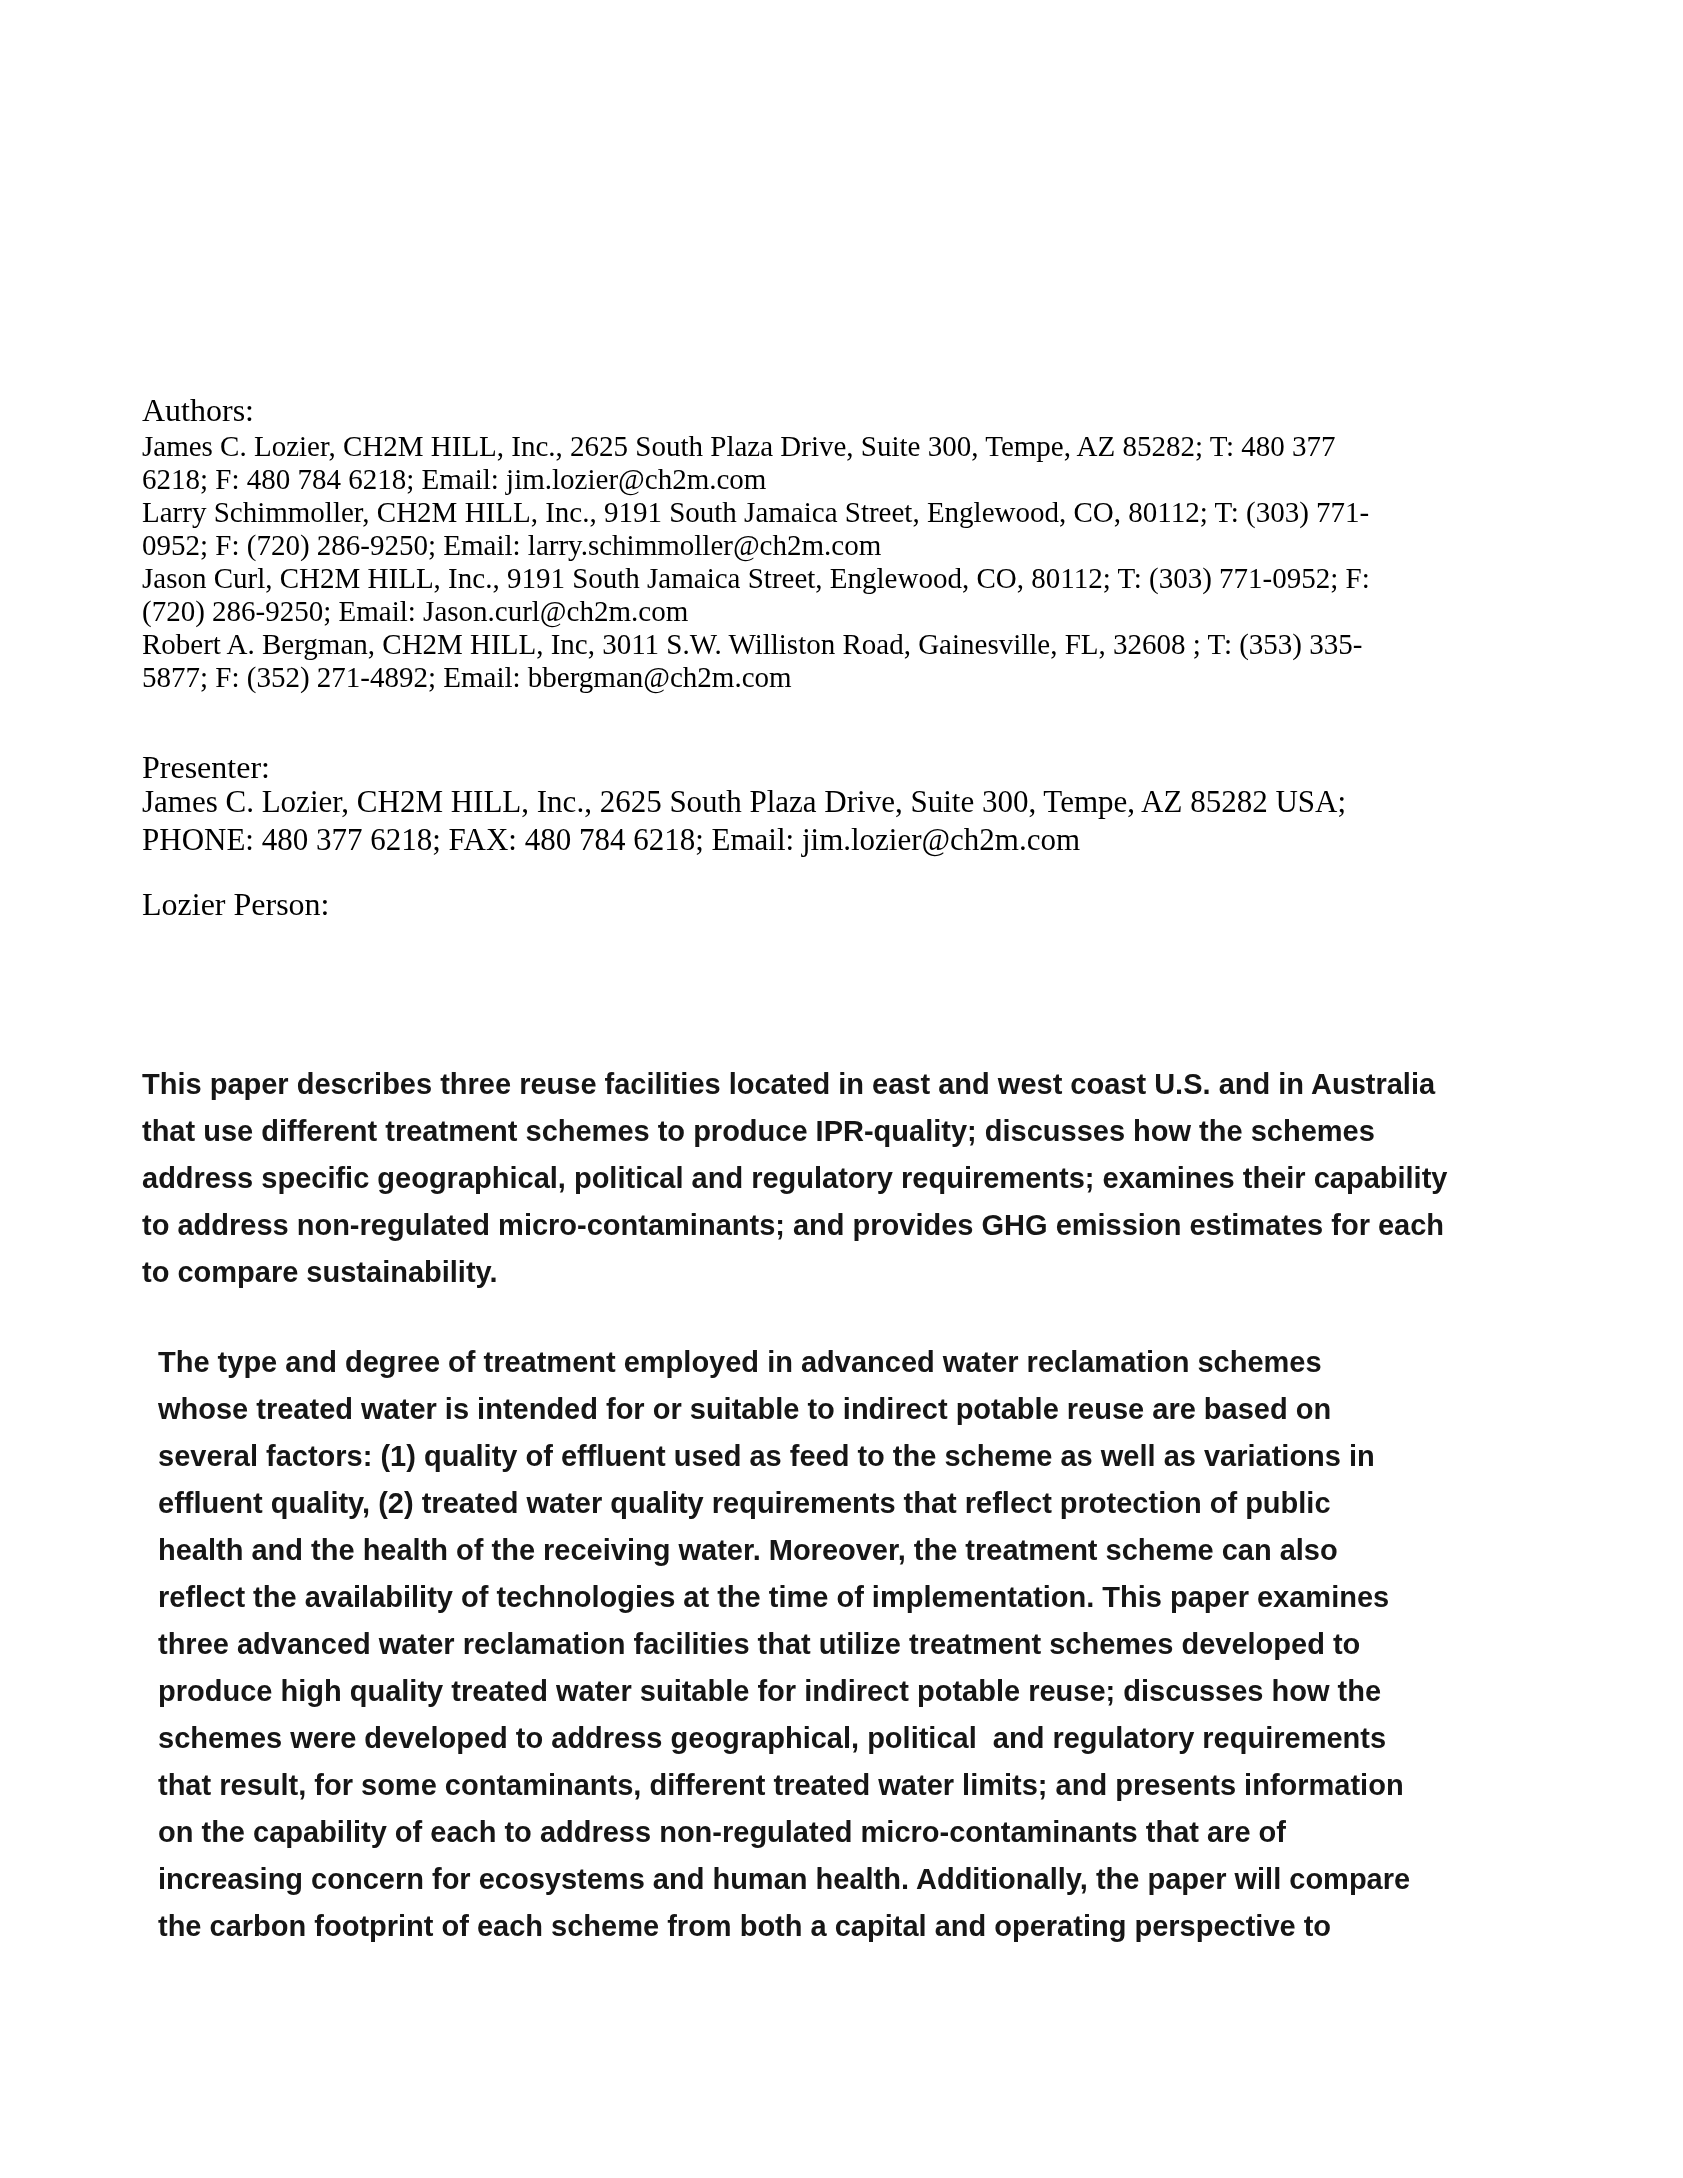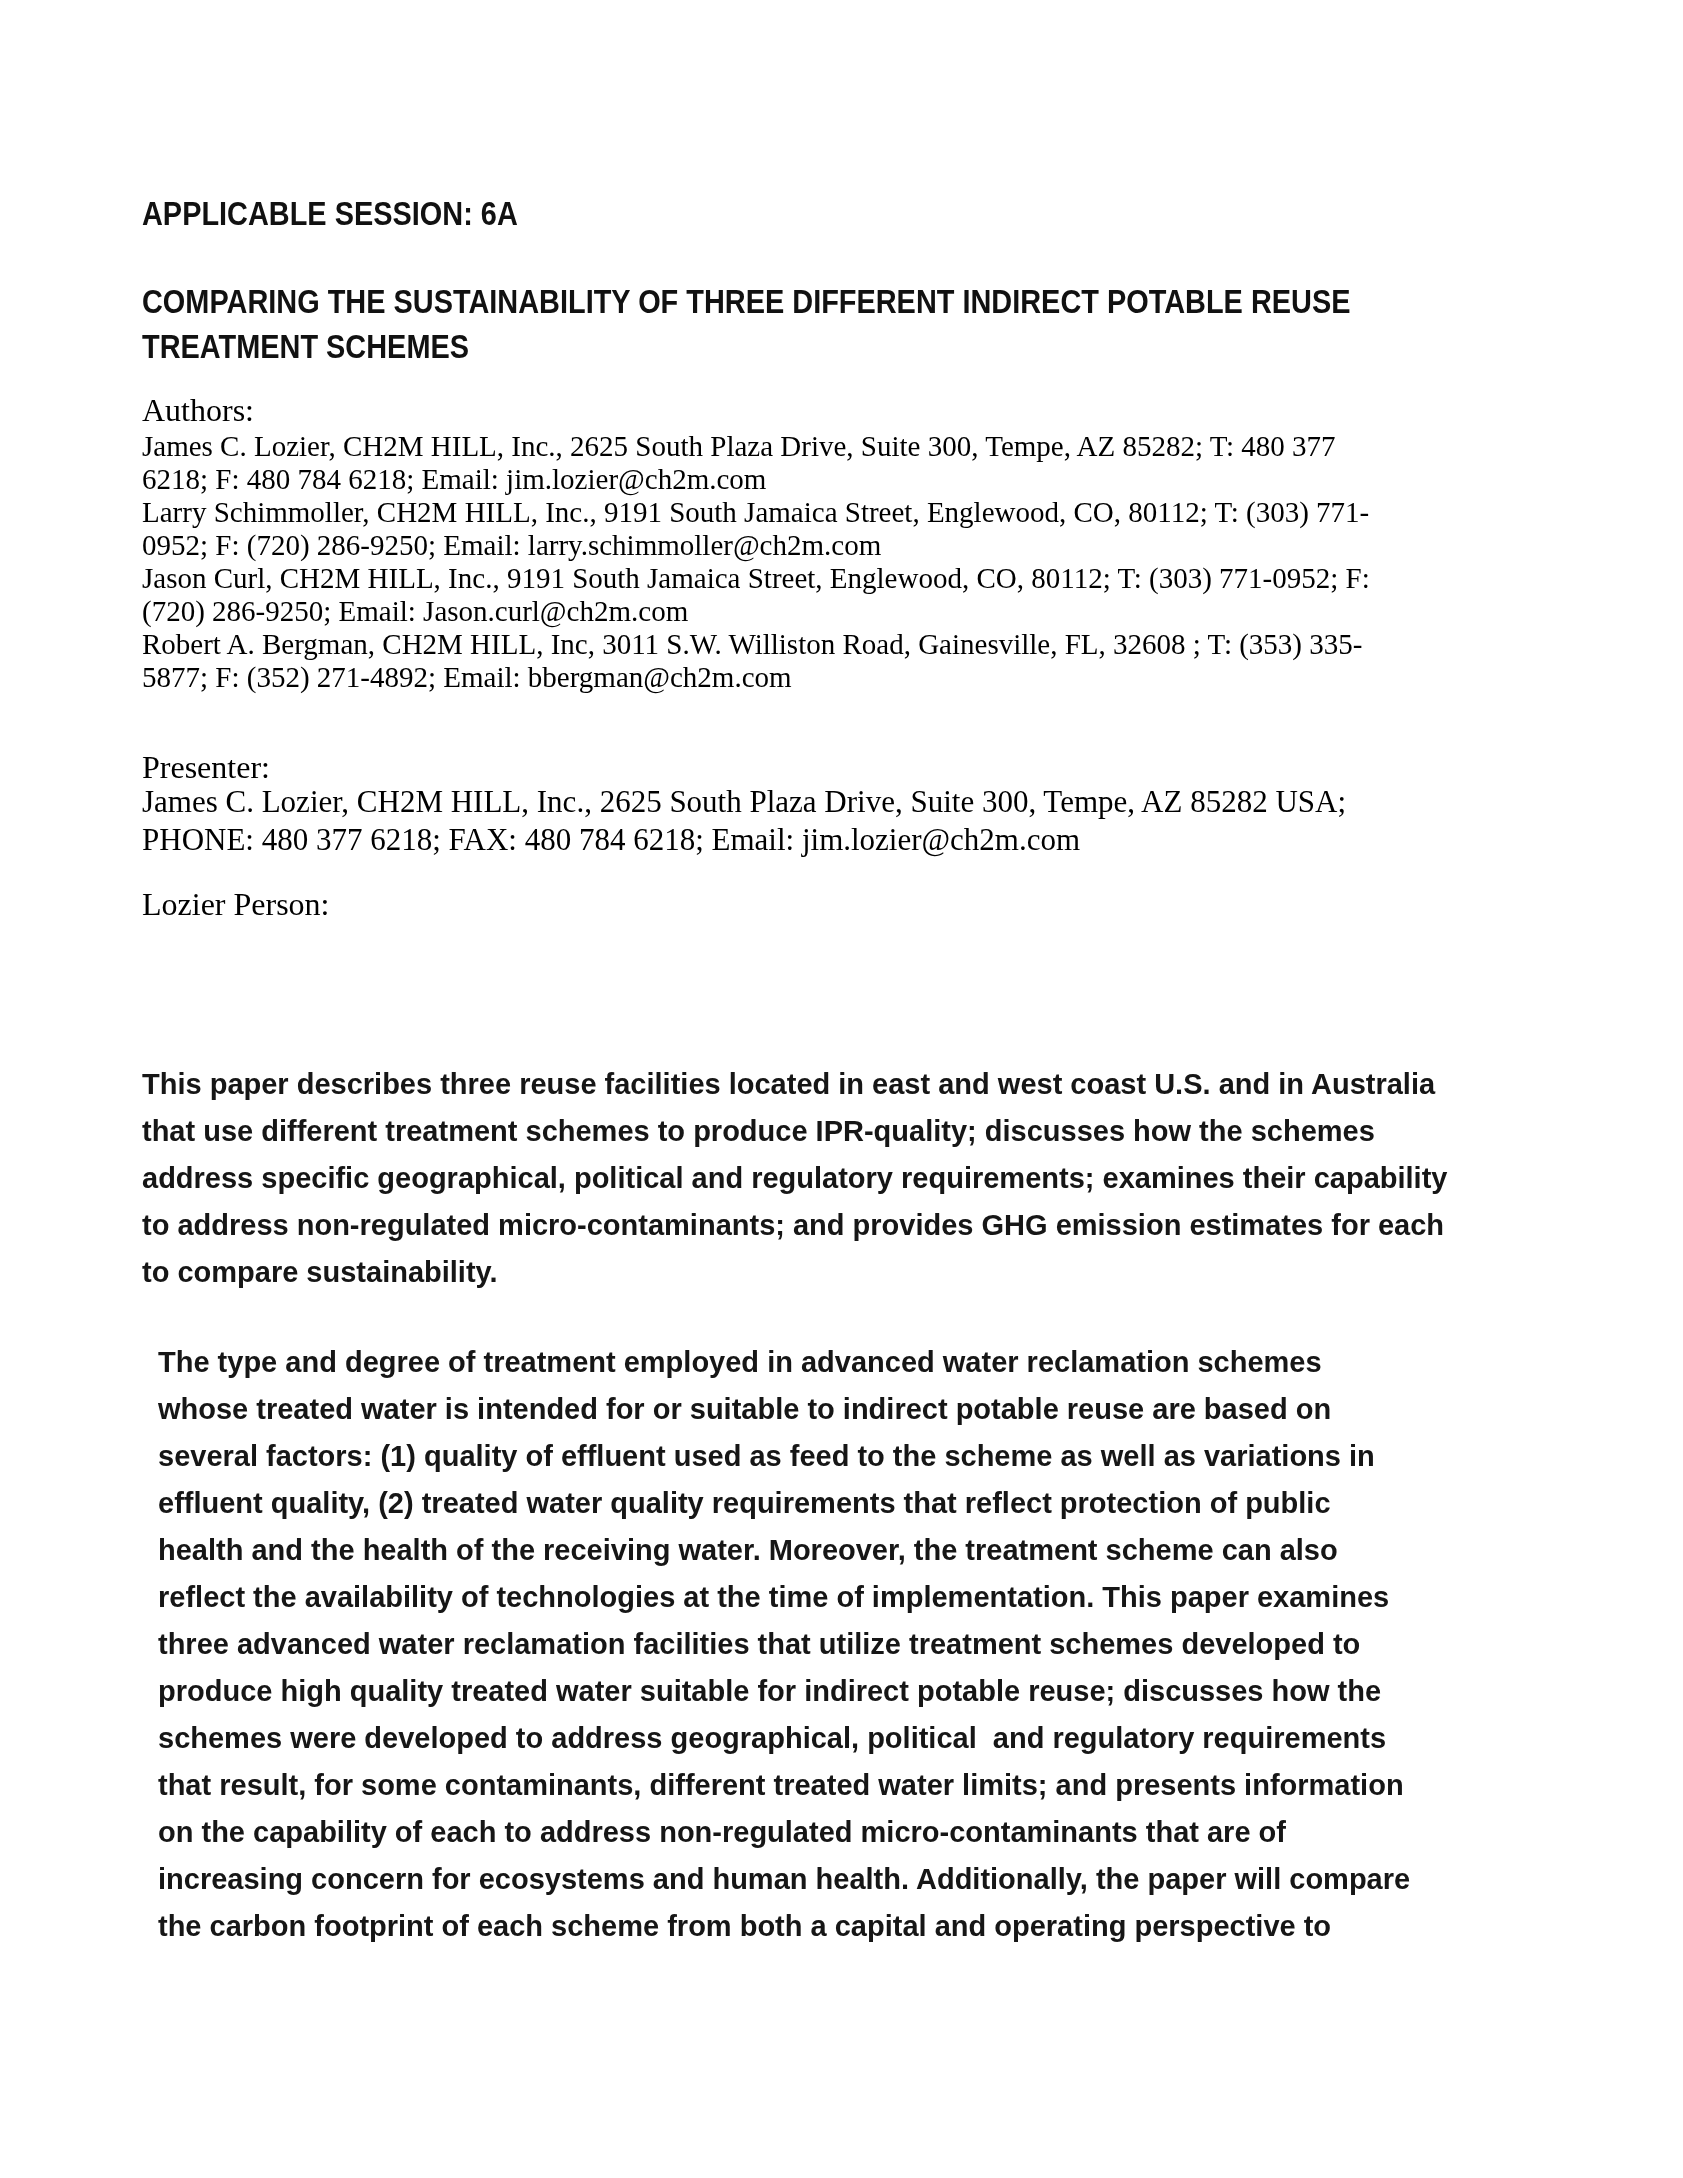--- a/index.html
+++ b/index.html
@@ -66,24 +66,21 @@
     font-size: 29px;
     line-height: 47px;
     color: #161616;
   }
 </style>
 </head>
 <body>
 
 <div class="page">
 
-  <div class="block sans-head" style="top:191px;"><span class="condense">APPLICABLE SESSION: 6A</span></div>
 
-  <div class="block sans-head" style="top:279px;"><span class="condense">COMPARING THE SUSTAINABILITY OF THREE DIFFERENT INDIRECT POTABLE REUSE
-TREATMENT SCHEMES</span></div>
 
   <div class="block serif-head" style="top:391px;">Authors:</div>
 
   <div class="block serif-authors" style="top:430px;">James C. Lozier, CH2M HILL, Inc., 2625 South Plaza Drive, Suite 300, Tempe, AZ 85282; T: 480 377
 6218; F: 480 784 6218; Email: jim.lozier@ch2m.com
 Larry Schimmoller, CH2M HILL, Inc., 9191 South Jamaica Street, Englewood, CO, 80112; T: (303) 771-
 0952; F: (720) 286-9250; Email: larry.schimmoller@ch2m.com
 Jason Curl, CH2M HILL, Inc., 9191 South Jamaica Street, Englewood, CO, 80112; T: (303) 771-0952; F:
 (720) 286-9250; Email: Jason.curl@ch2m.com
 Robert A. Bergman, CH2M HILL, Inc, 3011 S.W. Williston Road, Gainesville, FL, 32608 ; T: (353) 335-

